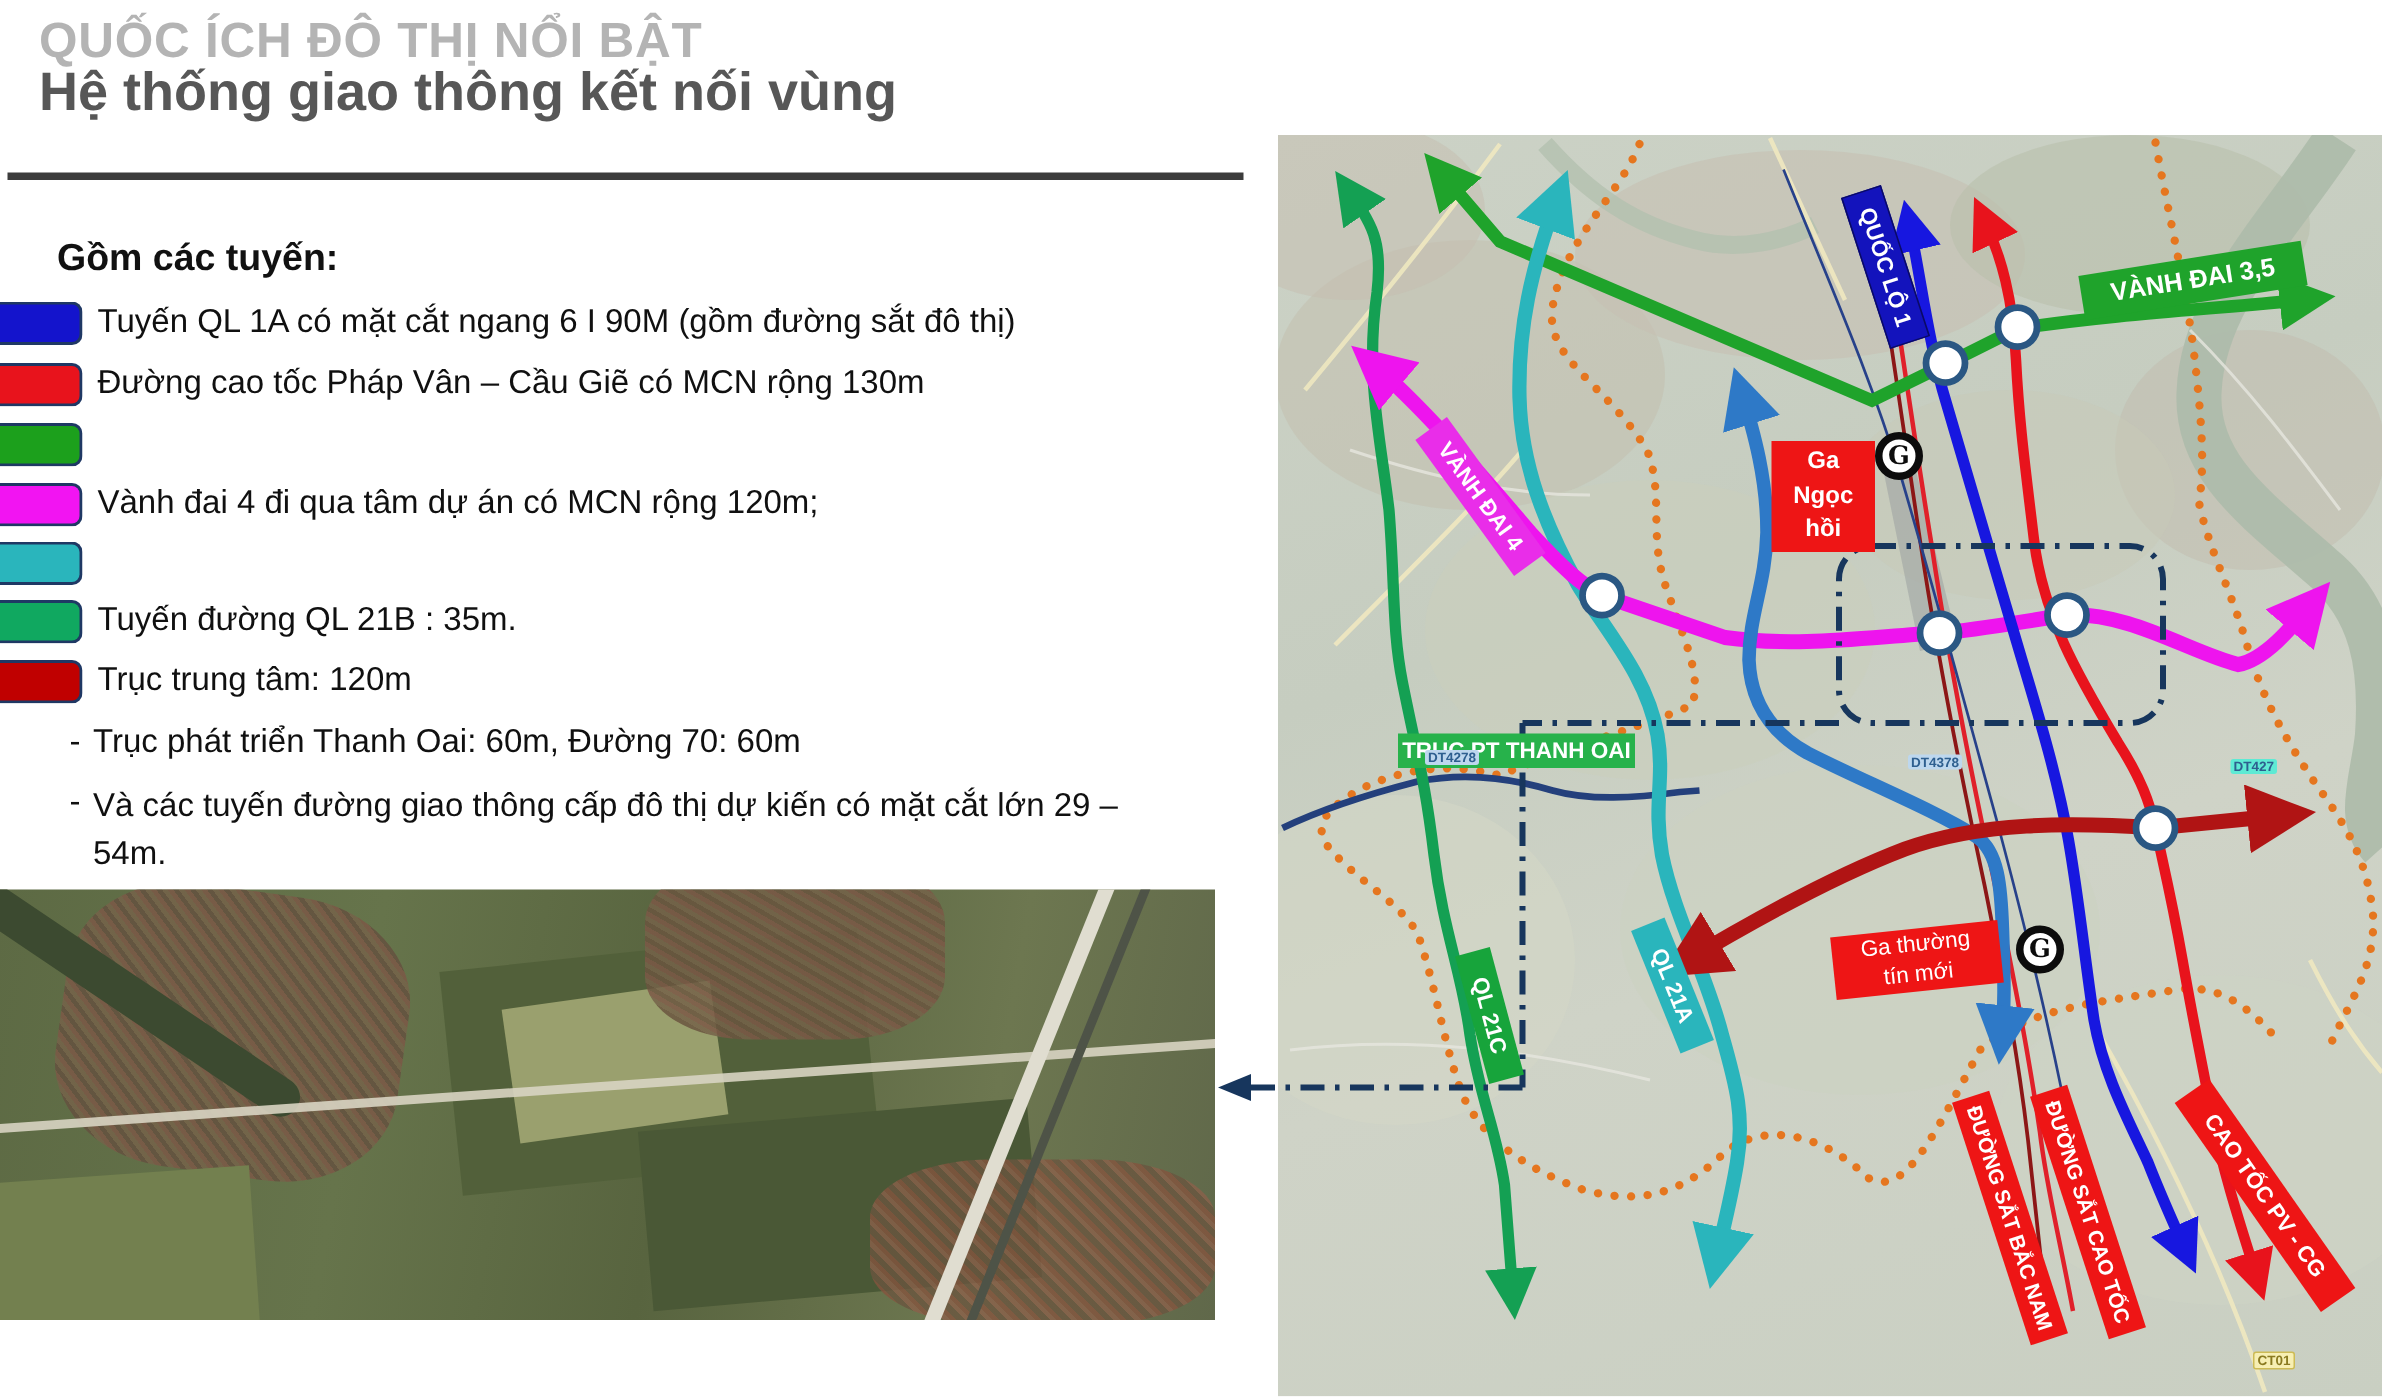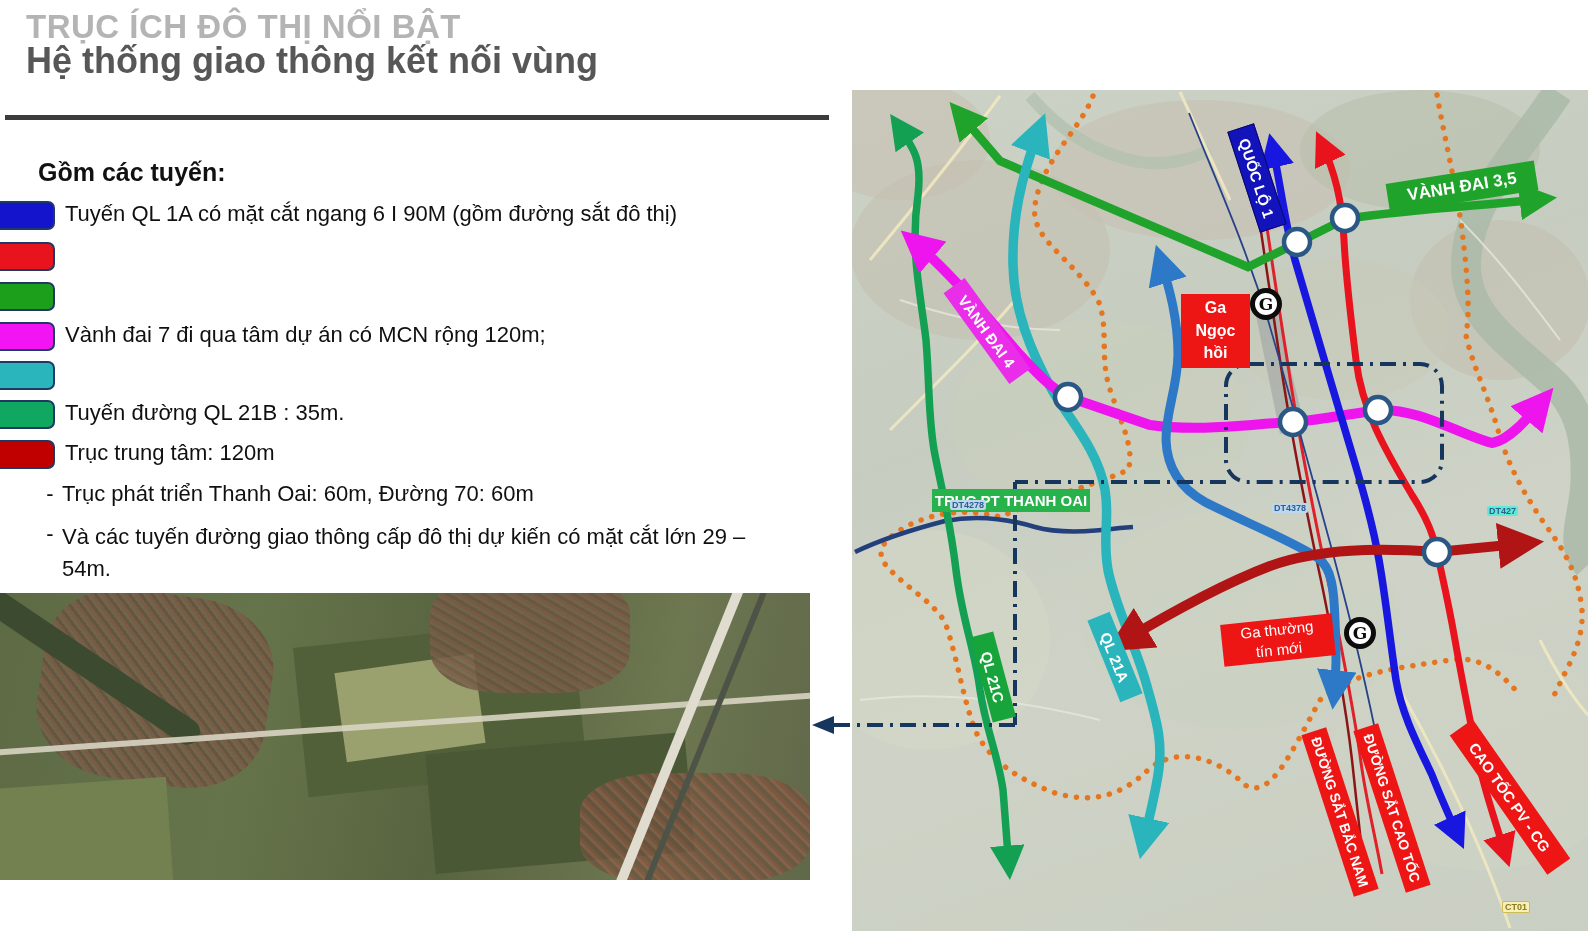--- a/index.html
+++ b/index.html
@@ -31,39 +31,40 @@
             justify-content:center;text-align:center;white-space:nowrap;
             transform-origin:center center;}
   .tag{position:absolute;font-size:9px;font-weight:bold;padding:0 2px;border-radius:2px;}
   .gmark{position:absolute;width:22px;height:22px;border-radius:50%;background:#fff;
          border:5px solid #0c0c0c;color:#0c0c0c;font-weight:bold;font-size:17px;
          line-height:22px;text-align:center;font-family:"DejaVu Serif",serif;}
 </style>
 </head>
 <body>
 
-<div class="eyebrow">TRỤC ÍCH ĐÔ THỊ NỔI BẬT</div>
+<div class="eyebrow">QUỐC ÍCH ĐÔ THỊ NỔI BẬT</div>
 <div class="page-title">Hệ thống giao thông kết nối vùng</div>
 <div class="divider"></div>
 
 <div class="legend-heading">Gồm các tuyến:</div>
 
 <div class="legend-row" style="top:201px">
   <span class="swatch" style="background: rgb(20, 20, 204);"></span>
   <span class="legend-label">Tuyến QL 1A có mặt cắt ngang 6 I 90M (gồm đường sắt đô thị)</span>
 </div>
 <div class="legend-row" style="top:242px">
   <span class="swatch" style="background: rgb(232, 19, 28);"></span>
+  <span class="legend-label">Đường cao tốc Pháp Vân – Cầu Giẽ có MCN rộng 130m</span>
 </div>
 <div class="legend-row" style="top:282px">
   <span class="swatch" style="background: rgb(28, 160, 28);"></span>
 </div>
 <div class="legend-row" style="top:322px">
   <span class="swatch" style="background: rgb(242, 20, 242);"></span>
-  <span class="legend-label">Vành đai 7 đi qua tâm dự án có MCN rộng 120m;</span>
+  <span class="legend-label">Vành đai 4 đi qua tâm dự án có MCN rộng 120m;</span>
 </div>
 <div class="legend-row" style="top:361px">
   <span class="swatch" style="background: rgb(42, 181, 188);"></span>
 </div>
 <div class="legend-row" style="top:400px">
   <span class="swatch" style="background: rgb(16, 168, 96);"></span>
   <span class="legend-label">Tuyến đường QL 21B : 35m.</span>
 </div>
 <div class="legend-row" style="top:440px">
   <span class="swatch" style="background: rgb(192, 0, 0);"></span>

